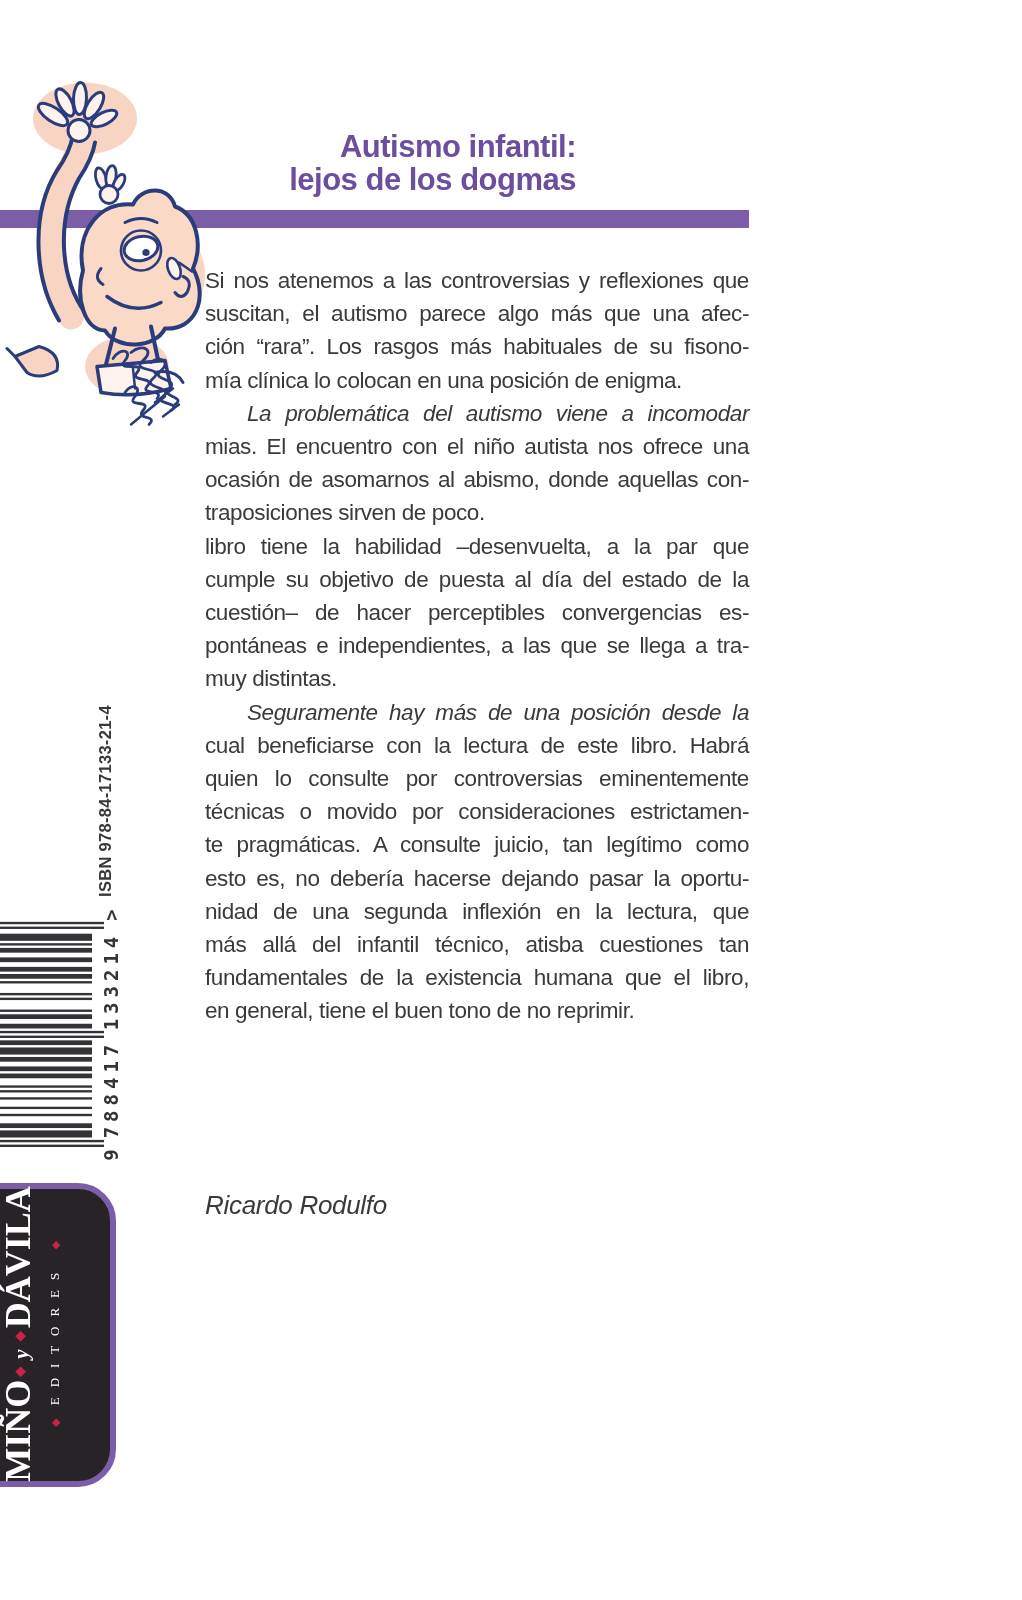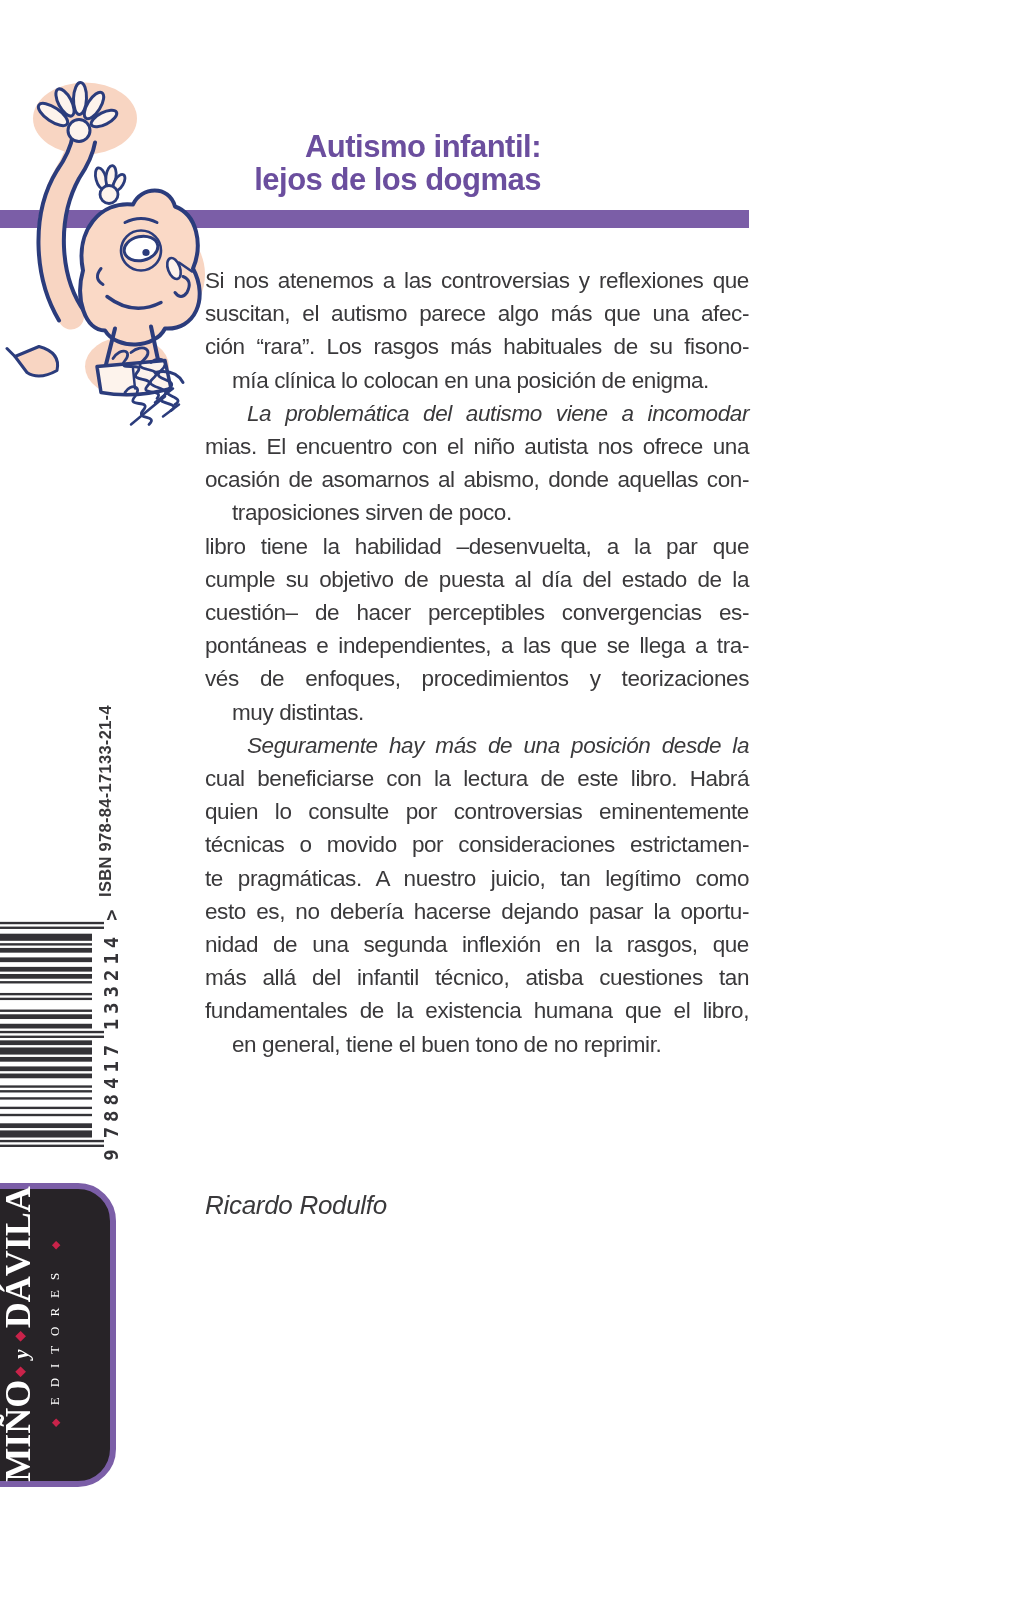--- a/index.html
+++ b/index.html
@@ -1,39 +1,39 @@
 <!DOCTYPE html>
 <html><head>
 <meta charset="utf-8">
 <style>
   html,body{margin:0;padding:0;background:#ffffff;}
   #cover{
     position:relative;width:814px;height:1600px;overflow:hidden;
-    background:#ffffff;font-family:"Liberation Sans",sans-serif;
+    background:#ffffff;font-family:"Liberation Sans",sans-serif;padding-left:35px;
   }
   .abs{position:absolute;}
   .rot{position:absolute;transform:rotate(-90deg);transform-origin:0 0;}
 
   
   #right-band{left:870px;top:0;width:152px;height:1220px;background:#6F57A1;}
   #black-bar{left:868px;top:1220px;width:154px;height:18px;background:#272327;}
   #red-bar{left:870px;top:1253px;width:152px;height:17px;background:#EA3431;}
   #purple-stripe{left:870px;top:1270px;width:152px;height:15px;background:#6F57A1;}
   #lavender-panel{left:870px;top:1285px;width:152px;height:315px;background:#D3CAE0;}
 
   
   #title{right:273px;top:130px;text-align:right;color:#6B4E9E;
          font-size:31px;font-weight:bold;line-height:33px;letter-spacing:-0.5px;}
   #title-bar{left:0;top:210px;width:749px;height:18px;background:#7B5EA7;}
 
   
   #body-text{left:205px;top:264px;width:544px;color:#3A393B;
              font-size:22.5px;line-height:33.2px;letter-spacing:-0.4px;}
   .bline{text-align:justify;text-align-last:justify;white-space:normal;}
-  .bline.plast{text-align-last:left;margin-left:27px;}
+  .bline.plast{text-align-last:left;}
   .bline.pfirst{text-indent:42px;font-style:italic;}
   #signature{left:205px;top:1190px;width:544px;text-align:left;
              font-style:italic;font-size:26px;color:#3A393B;letter-spacing:-0.3px;}
 
   
   #isbn-rot{left:92px;top:897px;width:220px;height:26px;
             font-size:16.5px;font-weight:bold;color:#39383A;line-height:26px;letter-spacing:0.3px;}
 
   
   #barcode-rot{left:0;top:1163px;width:258px;height:124px;}
@@ -142,31 +142,30 @@
         <div class="bline pfirst">La problemática del autismo viene a incomodar</div>
         <div class="bline">mias. El encuentro con el niño autista nos ofrece una</div>
         <div class="bline">ocasión de asomarnos al abismo, donde aquellas con-</div>
         <div class="bline plast">traposiciones sirven de poco.</div>
       </div>
     <div>
         <div class="bline">libro tiene la habilidad –desenvuelta, a la par que</div>
         <div class="bline">cumple su objetivo de puesta al día del estado de la</div>
         <div class="bline">cuestión– de hacer perceptibles convergencias es-</div>
         <div class="bline">pontáneas e independientes, a las que se llega a tra-</div>
-        <div class="bline">vés de enfoques, procedimientos y teorizaciones</div>
         <div class="bline plast">muy distintas.</div>
       </div>
     <div>
         <div class="bline pfirst">Seguramente hay más de una posición desde la</div>
         <div class="bline">cual beneficiarse con la lectura de este libro. Habrá</div>
         <div class="bline">quien lo consulte por controversias eminentemente</div>
         <div class="bline">técnicas o movido por consideraciones estrictamen-</div>
-        <div class="bline">te pragmáticas. A nuestro juicio, tan legítimo como</div>
+        <div class="bline">te pragmáticas. A consulte juicio, tan legítimo como</div>
         <div class="bline">esto es, no debería hacerse dejando pasar la oportu-</div>
-        <div class="bline">nidad de una segunda inflexión en la rasgos, que</div>
+        <div class="bline">nidad de una segunda inflexión en la lectura, que</div>
         <div class="bline">más allá del infantil técnico, atisba cuestiones tan</div>
         <div class="bline">fundamentales de la existencia humana que el libro,</div>
         <div class="bline plast">en general, tiene el buen tono de no reprimir.</div>
       </div>
   </div>
   <div class="abs" id="signature">Ricardo Rodulfo</div>
 
   <div class="rot" id="isbn-rot">ISBN 978-84-17133-21-4</div>
 
   <div class="rot" id="barcode-rot">

